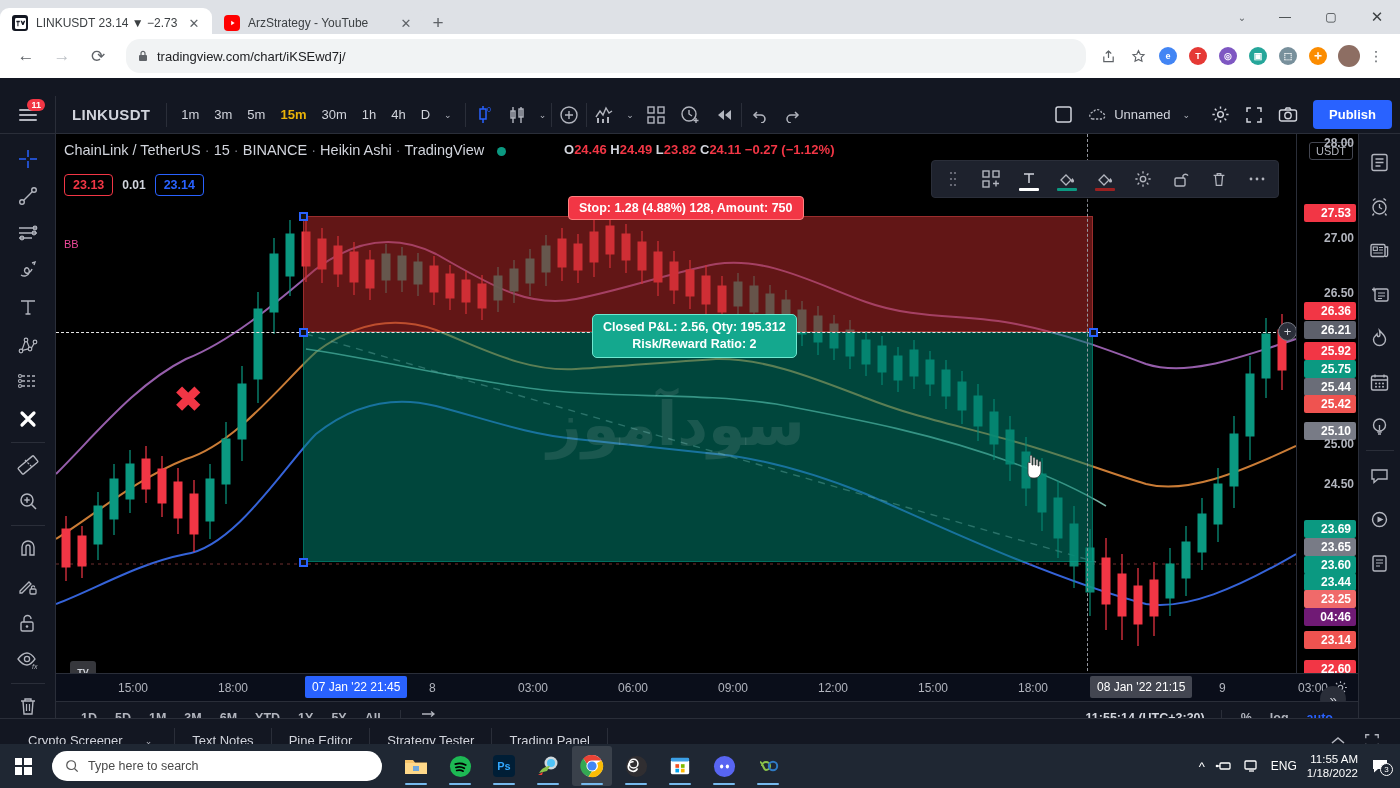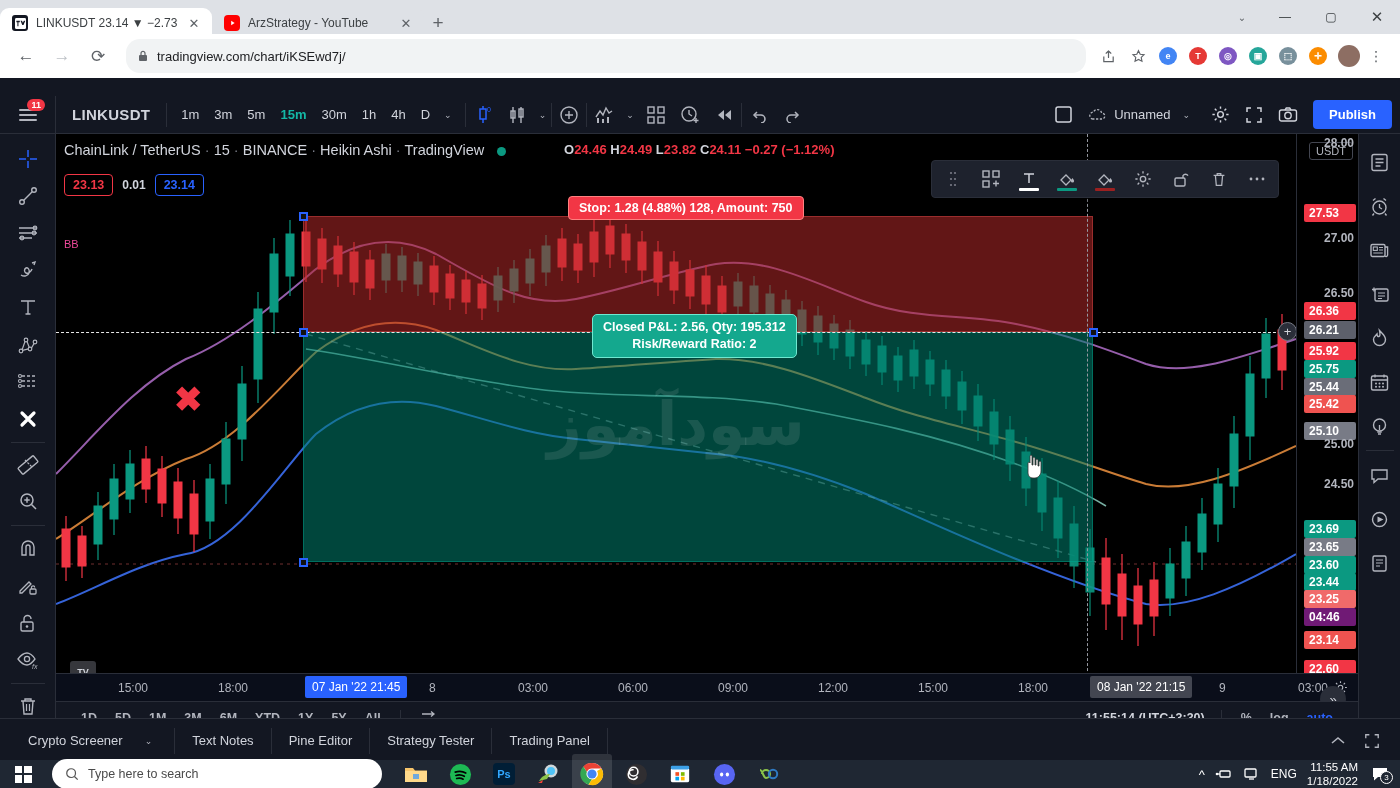--- a/index.html
+++ b/index.html
@@ -63,21 +63,21 @@
     display: flex; align-items: center;
   }
   .hamb-wrap { width: 56px; height: 38px; display:flex;align-items:center;justify-content:center; position: relative; border-right: 1px solid #2a2e39;}
   .hamb { width: 18px; }
   .hamb i { display: block; height: 2px; background: #b2b5be; margin: 3px 0; border-radius: 1px;}
   .badge-11 { position: absolute; top: 3px; right: 10px; background: #f23645; color: #fff; border-radius: 9px; font-size: 9px; padding: 1px 4px; font-weight: bold;}
   .sym-name { font-size: 15px; font-weight: bold; color: #d1d4dc; padding: 0 16px; letter-spacing: .3px;}
   .tv-sep { width: 1px; height: 24px; background: #2a2e39; }
   .tf-list { display: flex; align-items: center; gap: 3px; padding: 0 8px; }
   .tf { font-size: 13px; color: #d1d4dc; padding: 4px 6px; border-radius: 4px; }
-  .tf.sel { color: #14b8a6; font-weight: bold; }
+  .tf.sel { color: #eab308; font-weight: bold; }
   .caret { color: #b2b5be; font-size: 9px; padding: 0 5px;}
   .hd-ic { width: 34px; height: 38px; display:flex;align-items:center;justify-content:center; color:#b2b5be;}
   .hd-ic.blue { color: #2962ff; }
   .hd-right { margin-left: auto; display: flex; align-items: center; height: 38px;}
   .layout-name { display:flex;align-items:center;gap:7px;font-size:13px;color:#d1d4dc;padding:0 8px;}
   .publish-btn { background: #2962ff; color: #fff; font-size: 13px; font-weight: bold; padding: 7px 16px; border-radius: 4px; margin: 0 8px;}
 
   
   .left-bar {
     position: absolute; left: 0; top: 38px; width: 56px; height: 628px;
@@ -149,21 +149,21 @@
   }
   .ftb { width: 38px; height: 34px; display:flex;align-items:center;justify-content:center;color:#b2b5be;position:relative;}
   .ftb-underline { position: absolute; bottom: 5px; left: 9px; width: 20px; height: 3px; border-radius: 1px;}
 
   
   .price-axis {
     position: absolute; right: 0; top: 0; width: 62px; height: 567px;
     background: #000; border-left: 1px solid #2a2e39;
   }
   .pa-tick { position: absolute; right: 4px; font-size: 12px; color: #b2b5be; font-weight: bold;}
-  .pa-pill { position: absolute; right: 2px; font-size: 12px; font-weight: bold; padding: 2px 5px; border-radius: 2px; color: #fff; min-width: 52px; text-align: left;}
+  .pa-pill { position: absolute; right: 2px; font-size: 12px; font-weight: bold; padding: 2px 5px; border-radius: 2px; color: #fff; min-width: 52px; text-align: right;}
   .pa-usdt { position: absolute; right: 5px; top: 8px; font-size: 11px; color: #b2b5be; border: 1px solid #434651; border-radius: 3px; padding: 2px 6px;}
 
   
   .time-axis {
     position: absolute; left: 0; bottom: 61px; width: 1302px; height: 28px;
     background: #0a0e1a; border-top: 1px solid #2a2e39;
   }
   .ta-tick { position: absolute; top: 7px; font-size: 12px; color: #b2b5be; }
   .ta-pill { position: absolute; top: 2px; font-size: 12px; color: #fff; padding: 4px 7px; border-radius: 2px; font-weight: 500;}
   .ta-gear { position: absolute; right: 10px; top: 6px; color: #b2b5be; }
@@ -185,21 +185,21 @@
     background: #131722; border-top: 1px solid #2a2e39;
     display: flex; align-items: center; padding: 0 14px;
   }
   .pb { font-size: 13px; color: #d1d4dc; padding: 0 17px; display: flex; align-items: center; gap: 17px; height: 26px; border-right: 1px solid #2a2e39;}
   .pb:first-child { padding-left: 14px; }
   .pb-right { margin-left: auto; display: flex; gap: 6px; }
   .pb-ic { width: 28px; height: 28px; display:flex;align-items:center;justify-content:center;color:#b2b5be;}
 
   
   .taskbar {
-    position: absolute; left: 0; bottom: 0; width: 1400px; height: 28px;
+    position: absolute; left: 0; bottom: 0; width: 1400px; height: 44px;
     background: #1f2733; display: flex; align-items: center; z-index: 50;
   }
   .start-btn { width: 46px; height: 44px; display:flex;align-items:center;justify-content:center;}
   .win-logo { width: 17px; height: 17px; display: grid; grid-template-columns: 1fr 1fr; grid-gap: 2px;}
   .win-logo i { background: #fff; display: block; }
   .search-box {
     width: 330px; height: 30px; background: #fff; border-radius: 15px;
     display: flex; align-items: center; gap: 9px; padding: 0 13px; margin-left: 6px;
     font-size: 12.5px; color: #4a4a4a;
   }

